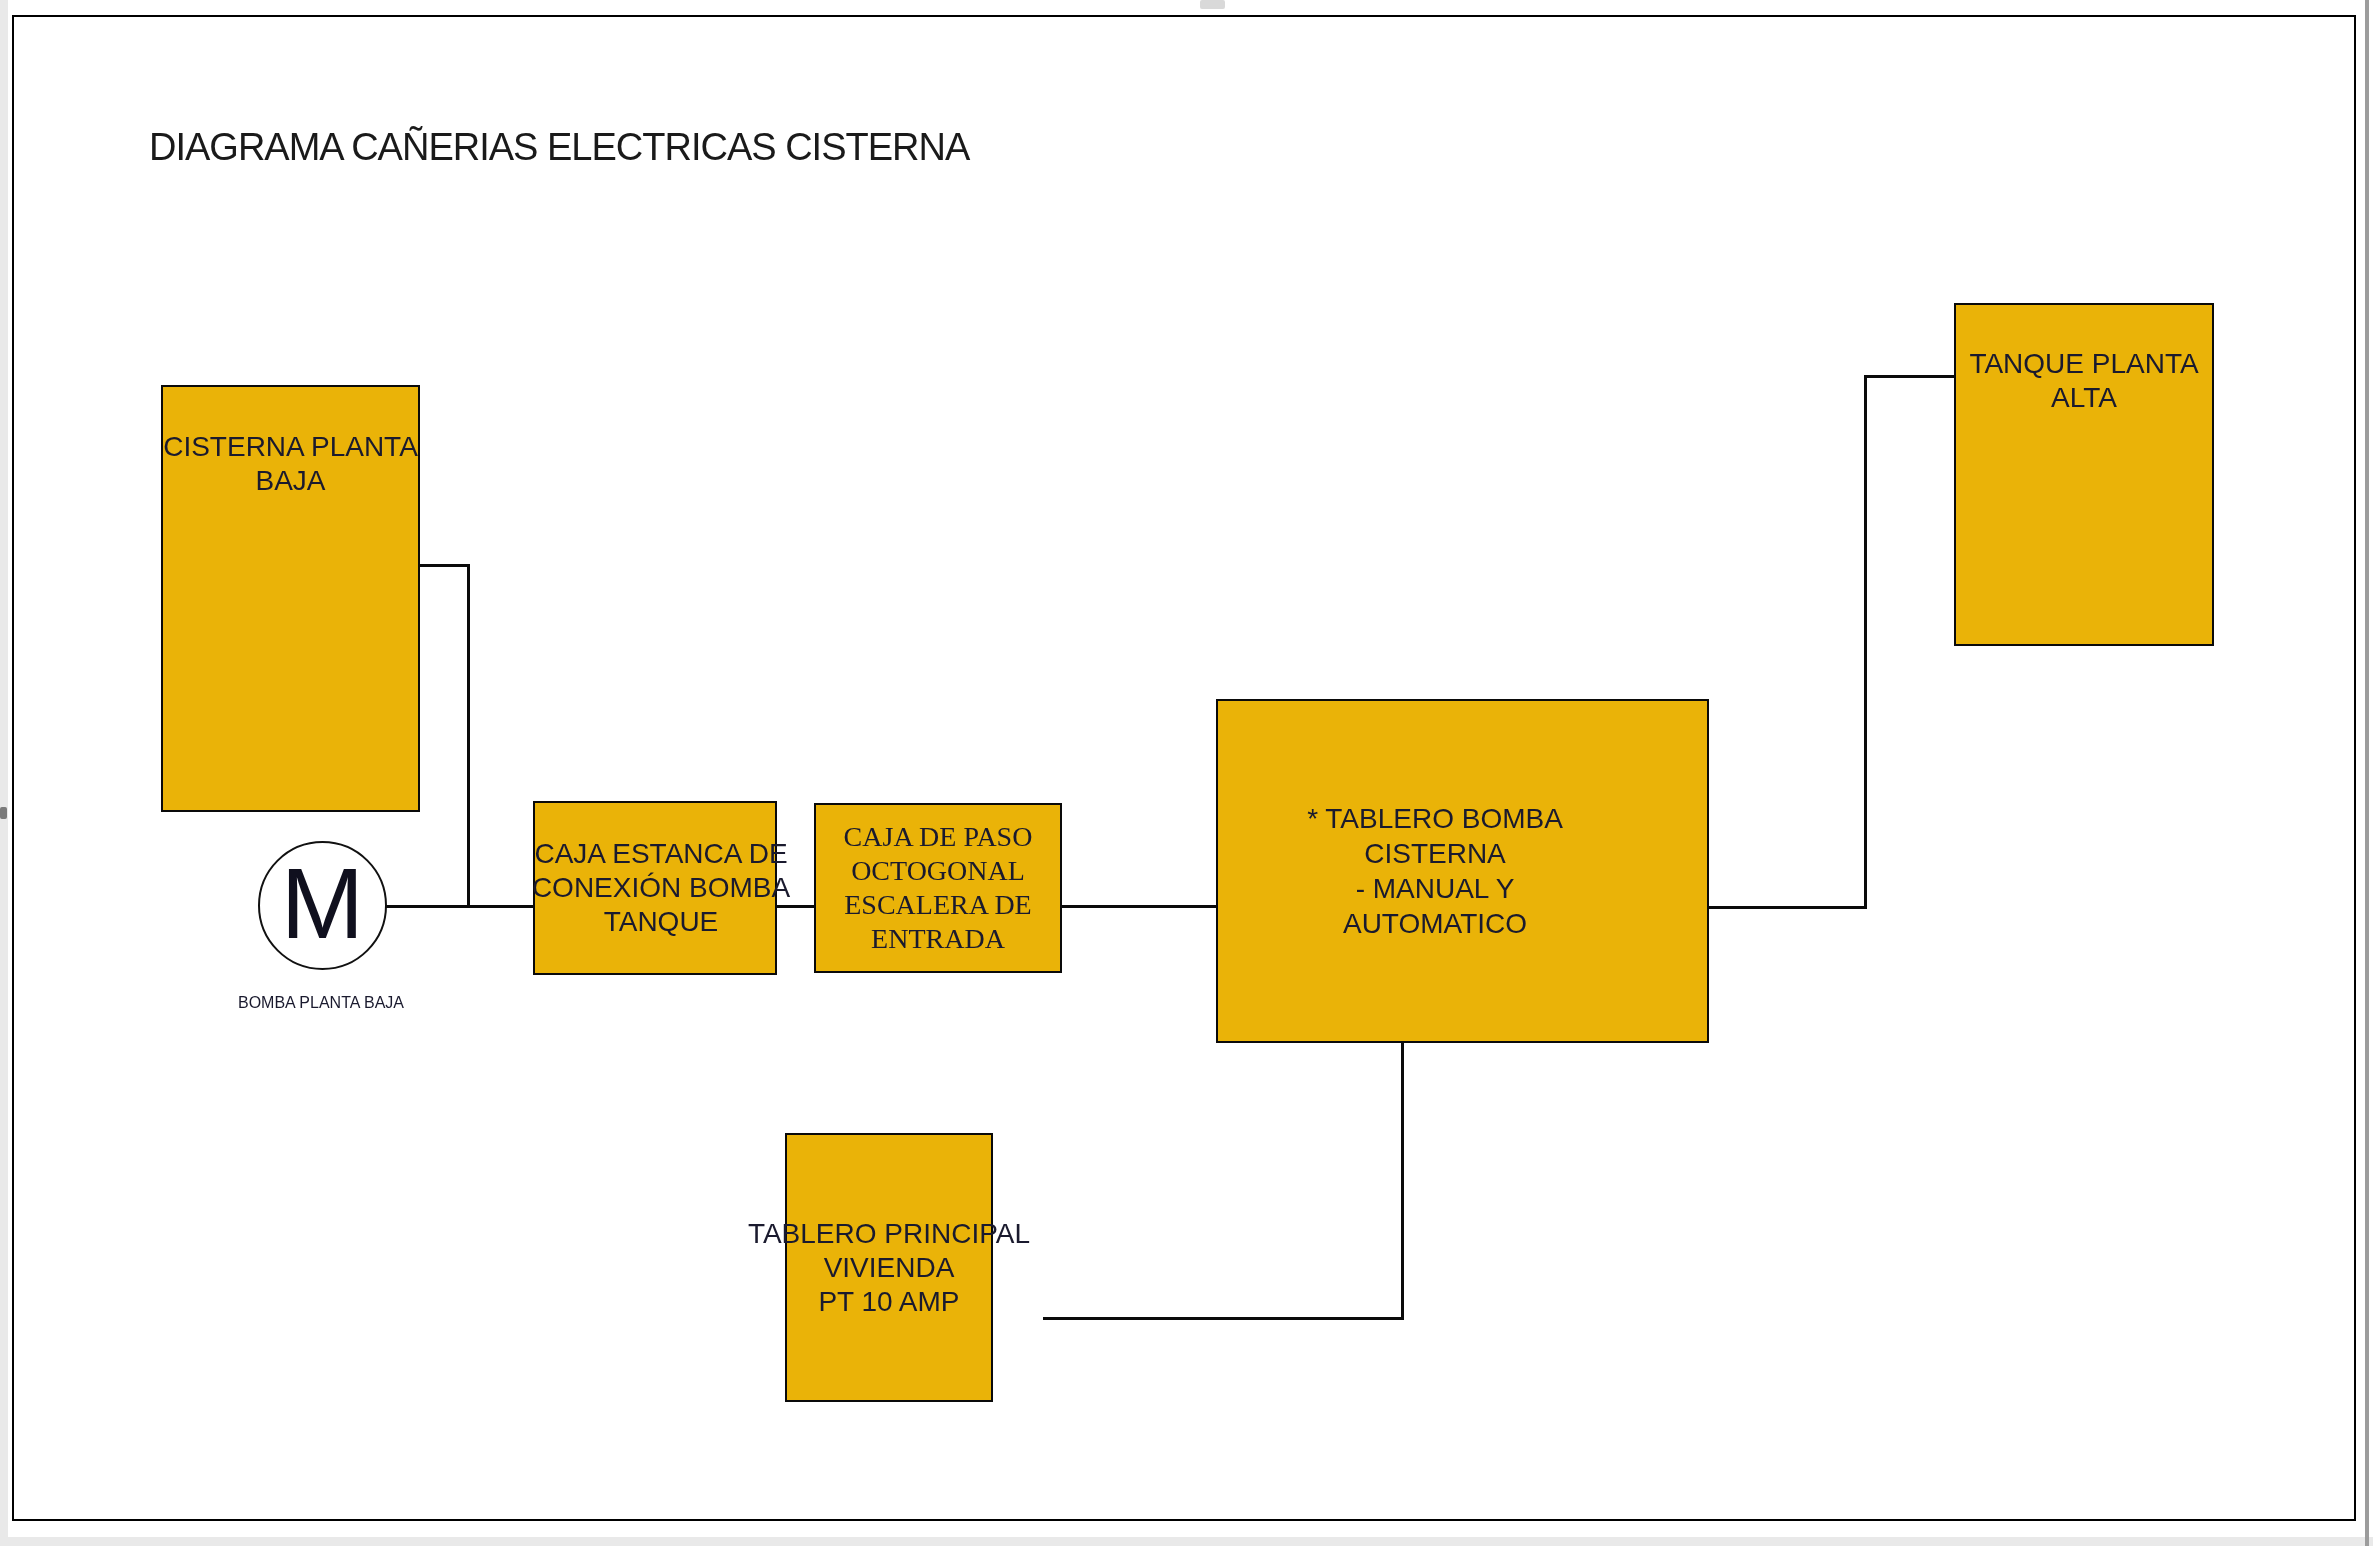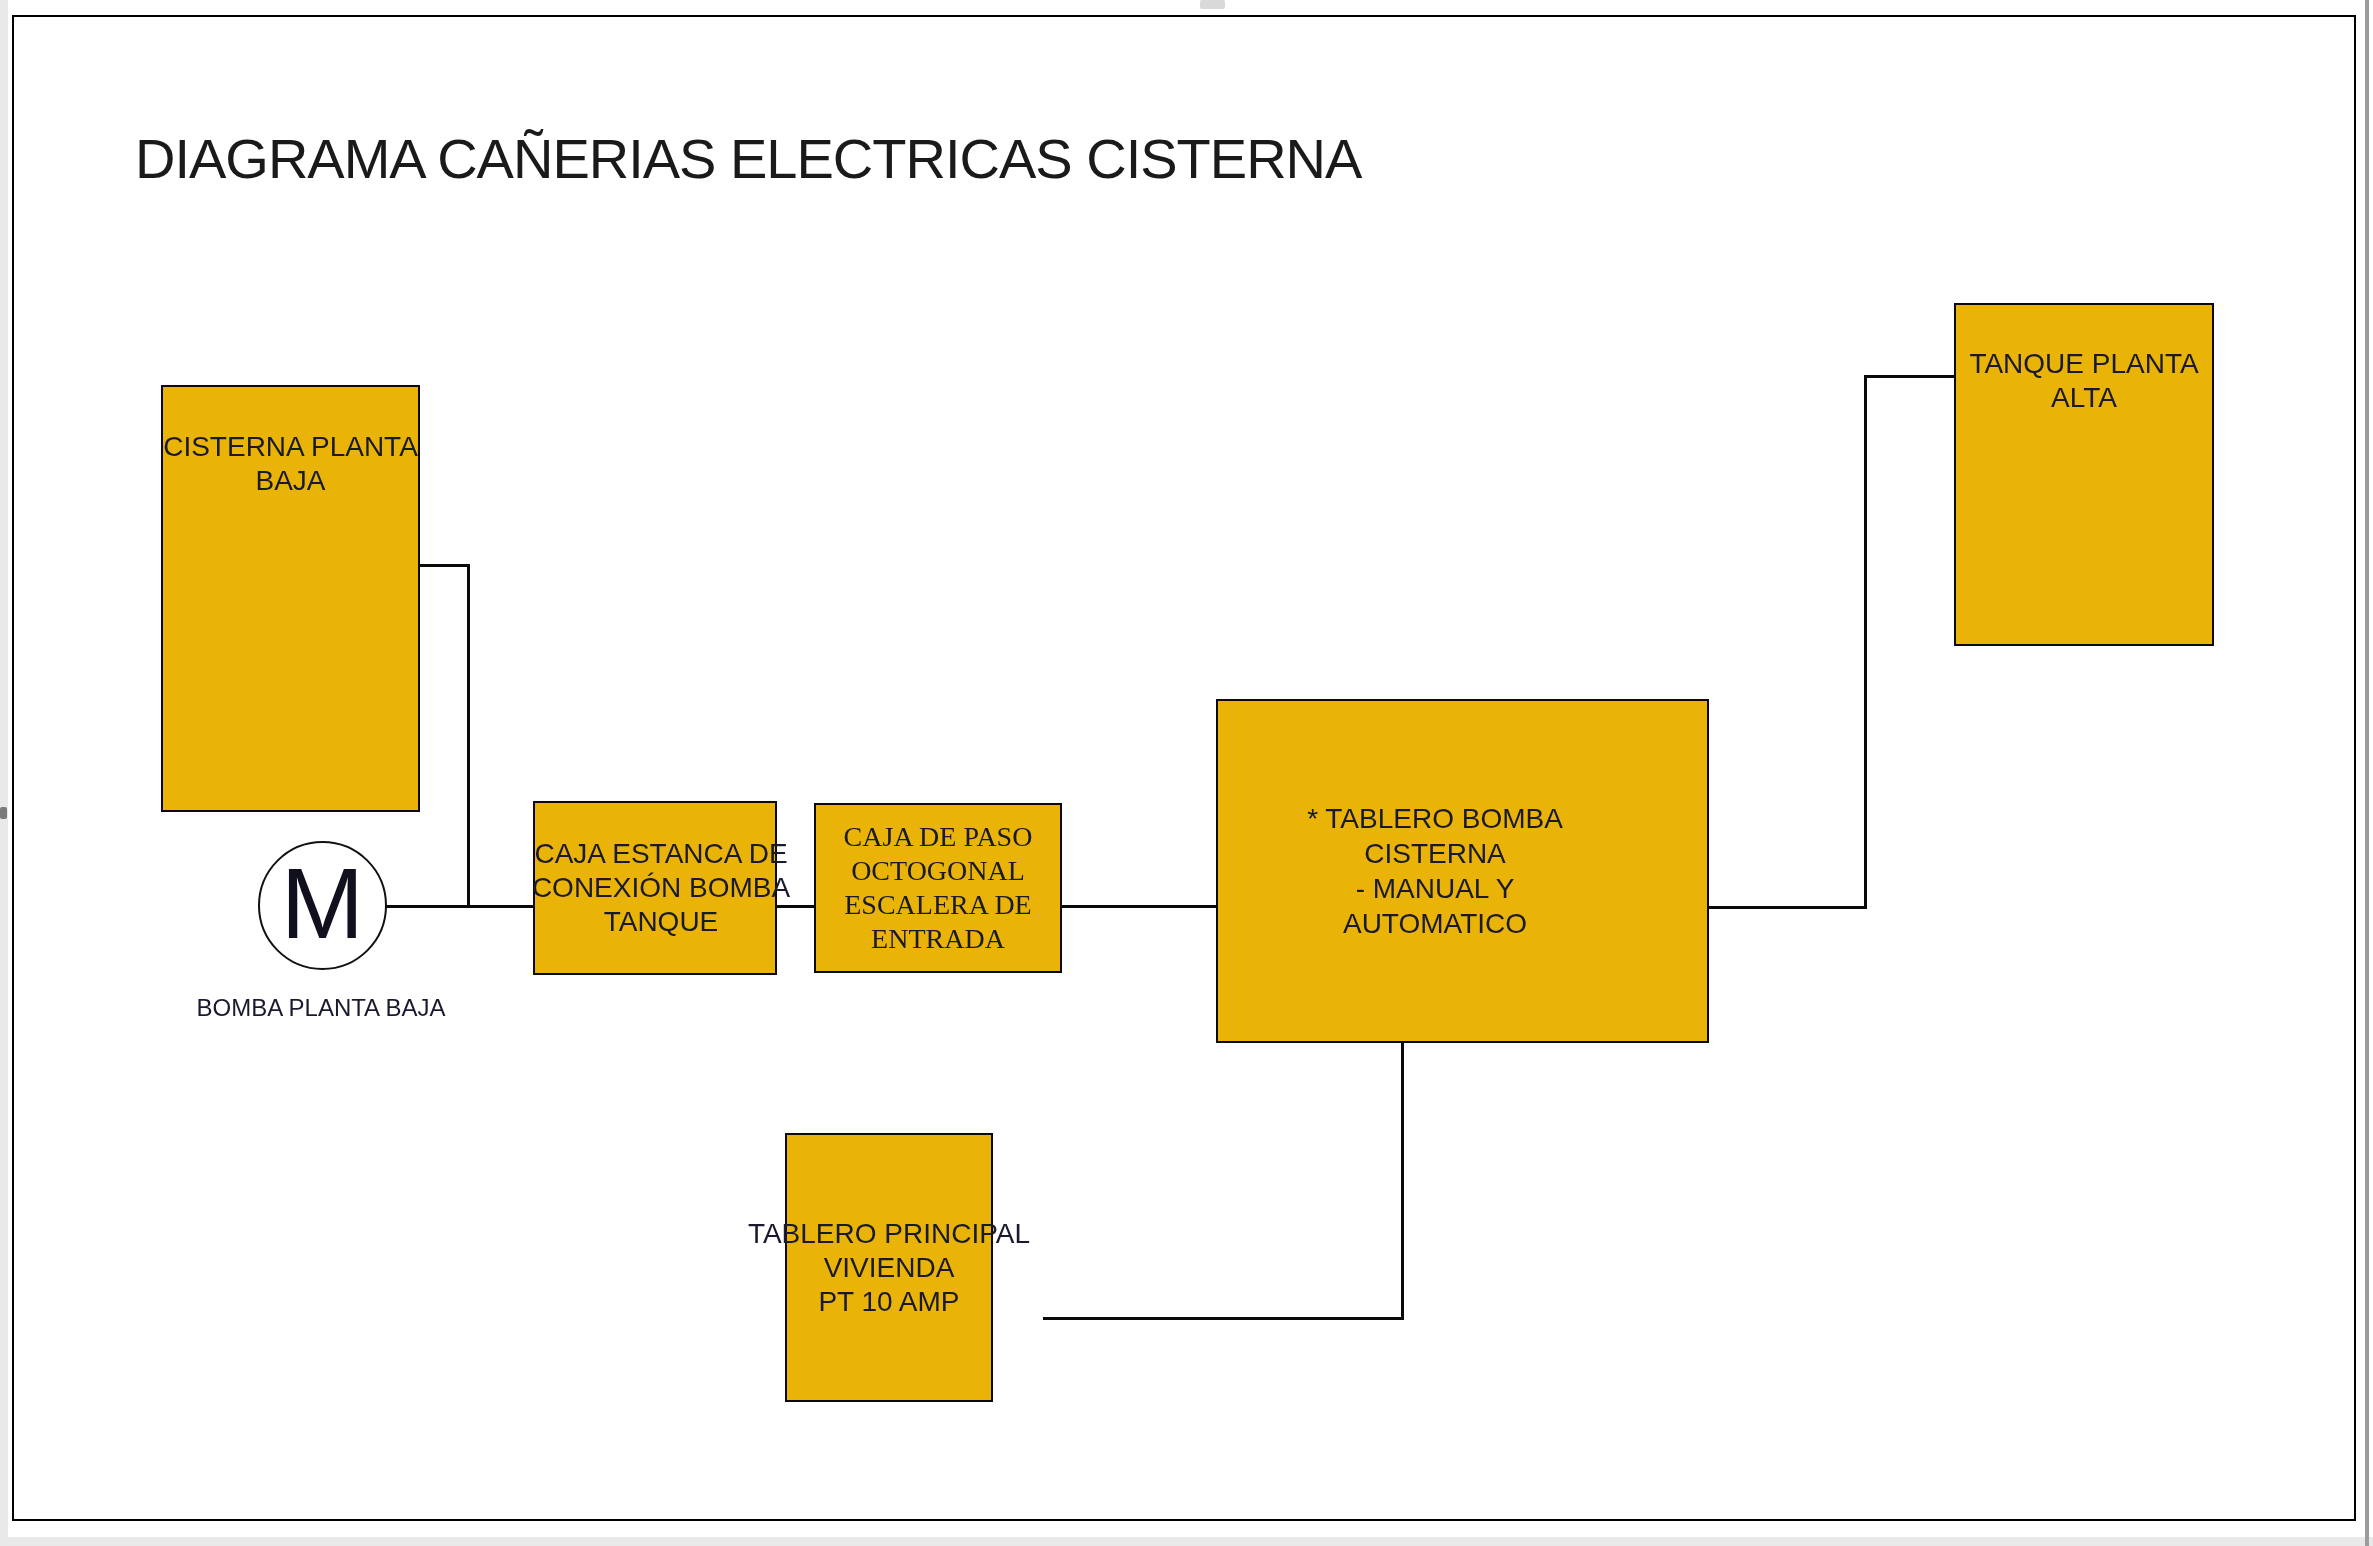--- a/index.html
+++ b/index.html
@@ -10,21 +10,21 @@
   
   .edge-strip-left{position:absolute;left:0;top:0;width:7.7px;height:1547px;background:#e9e9e9;}
   .edge-strip-bottom{position:absolute;left:0;top:1537px;width:2373px;height:9.7px;background:#e9e9e9;}
   .edge-line-right{position:absolute;left:2365px;top:0;width:3.9px;height:1547px;background:#9c9c9c;}
   .page-border{position:absolute;left:11.6px;top:15.4px;width:2340px;height:1502px;border:2.9px solid #000;background:#fff;}
   .top-smudge{position:absolute;left:1200px;top:0;width:25px;height:8.7px;background:#c9c9c9;opacity:.7;border-radius:1.9px;}
   .left-dot{position:absolute;left:0;top:807px;width:6.8px;height:11.6px;background:#555;opacity:.75;border-radius:1.9px;}
 
   
   .diagram-title{
-    position:absolute;left:135px;top:126px;font-size:56px;letter-spacing:-1px;
+    position:absolute;left:149px;top:126px;font-size:38px;letter-spacing:-1px;
     color:#1a1a1a;white-space:nowrap;
   }
 
   
   .node{
     position:absolute;border:2.9px solid #0a0a0a;background:#eab308;box-sizing:border-box;
     display:flex;flex-direction:column;align-items:center;
     color:#1a1a2e;font-size:28px;line-height:34px;text-align:center;
   }
   .node span{display:block;white-space:nowrap;}
@@ -42,21 +42,21 @@
 
   
   .motor-circle{
     position:absolute;left:258px;top:841px;width:129px;height:129px;border:2.9px solid #111;
     border-radius:50%;background:#fff;display:flex;align-items:center;justify-content:center;
     box-sizing:border-box;
   }
   .motor-circle .m{font-size:100px;line-height:100px;color:#10101e;margin-top:-5.8px;}
   .motor-label{
     position:absolute;left:176px;top:994px;width:290px;text-align:center;
-    font-size:24px;color:#1a1a2e;white-space:nowrap;
+    font-size:16px;color:#1a1a2e;white-space:nowrap;
   }
 
   
   .wire{position:absolute;background:#0a0a0a;}
   .w-cist-h{left:420px;top:564px;width:50px;height:2.9px;}
   .w-cist-v{left:467px;top:564px;width:2.9px;height:344px;}
   .w-motor-estanca{left:385px;top:905px;width:148px;height:2.9px;}
   .w-estanca-paso{left:777px;top:905px;width:37px;height:2.9px;}
   .w-paso-tablero{left:1062px;top:905px;width:154px;height:2.9px;}
   .w-tablero-h{left:1709px;top:906px;width:158px;height:2.9px;}

